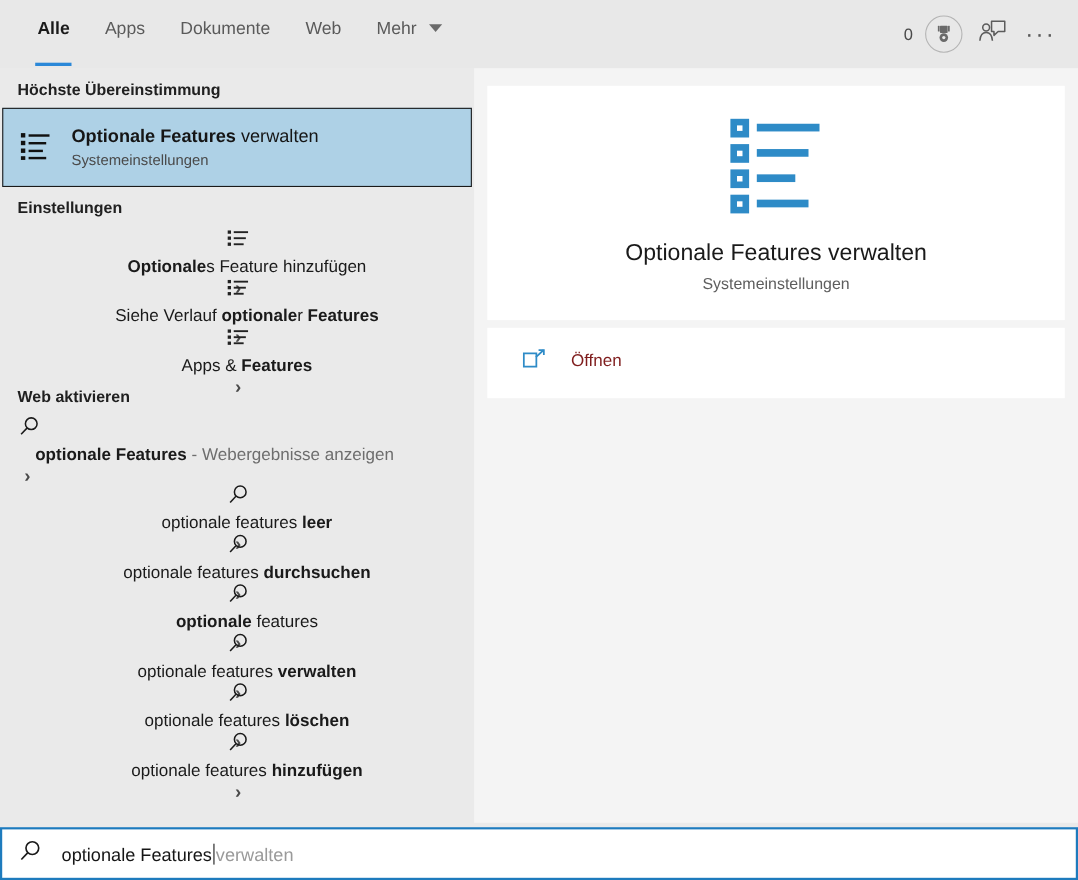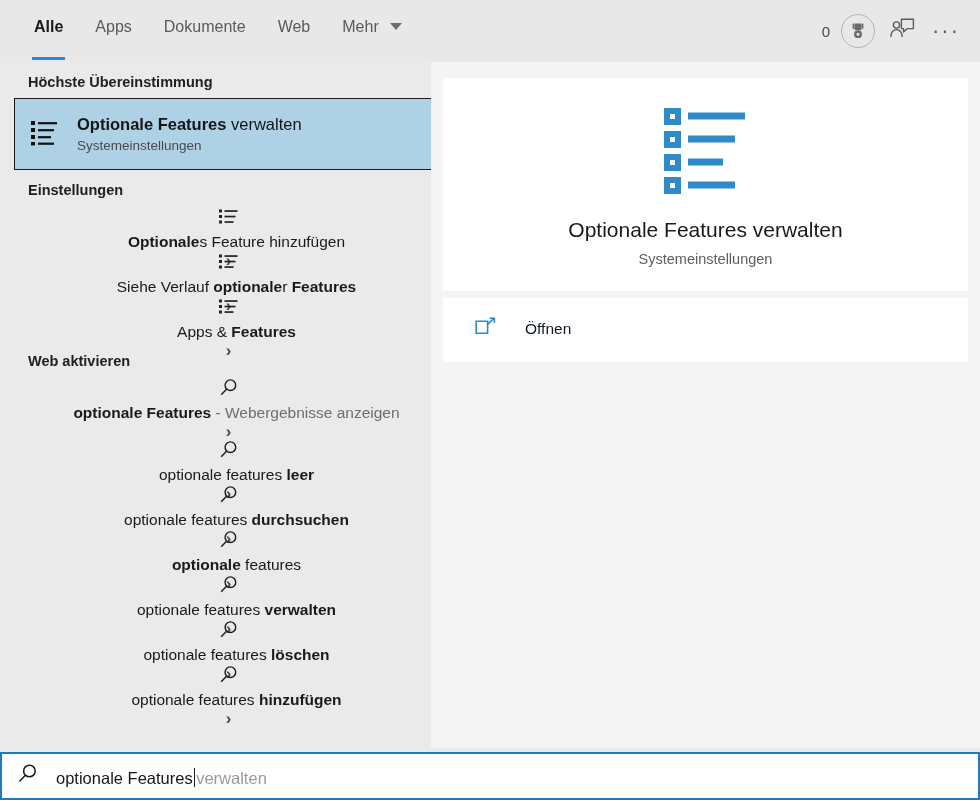--- a/index.html
+++ b/index.html
@@ -59,21 +59,21 @@
   }
   .medal-circle {
     width: 34px; height: 34px; border-radius: 50%;
     border: 1.5px solid #b4b4b4;
     display: flex; align-items: center; justify-content: center;
   }
   .dots { font-size: 22px; color: #585858; letter-spacing: 2px; line-height: 1; }
 
   
   .left {
-    position: absolute; left: 12px; top: 62px;
+    position: absolute; left: 0; top: 62px;
     width: 431px; height: 686px;
     background: #eaeaea;
   }
   .group-head {
     padding: 12px 0 8px 16px;
     font-size: 14.5px; font-weight: bold; color: #202020;
   }
 
   
   .bestmatch {
@@ -96,21 +96,21 @@
     height: 45px; padding-left: 16px; padding-right: 14px;
     cursor: default;
     flex-direction: column;
   }
   .row .label {
     flex: 1; font-size: 15.5px; color: #1a1a1a;
     margin-left: 16px; line-height: 1.25;
   }
   .row .label b { font-weight: bold; }
   .row .label .muted { color: #6e6e6e; }
-  .row.tall { height: 62px; align-items: center; }
+  .row.tall { height: 62px; align-items: flex-start; }
   .chev {
     font-size: 17px; color: #4a4a4a; font-weight: bold;
     width: 18px; text-align: center;
   }
 
   
   .right {
     position: absolute; left: 431px; top: 62px;
     width: 549px; height: 686px;
     background: #f4f4f4;
@@ -129,21 +129,21 @@
   .actions {
     position: absolute; left: 12px; top: 236px;
     width: 525px; background: #ffffff;
     padding: 14px 0 16px 0;
   }
   .action {
     display: flex; align-items: center;
     height: 34px; padding-left: 32px;
     cursor: default;
   }
-  .action .action-label { font-size: 15.5px; color: #0f172a; margin-left: 28px; }
+  .action .action-label { font-size: 15.5px; color: #7f1d1d; margin-left: 22px; }
 
   
   .searchbar {
     position: absolute; left: 0; top: 752px;
     width: 980px; height: 48px;
     background: #ffffff;
     border: 2px solid #1e7bbd;
     display: flex; align-items: center;
     padding-left: 14px;
   }

